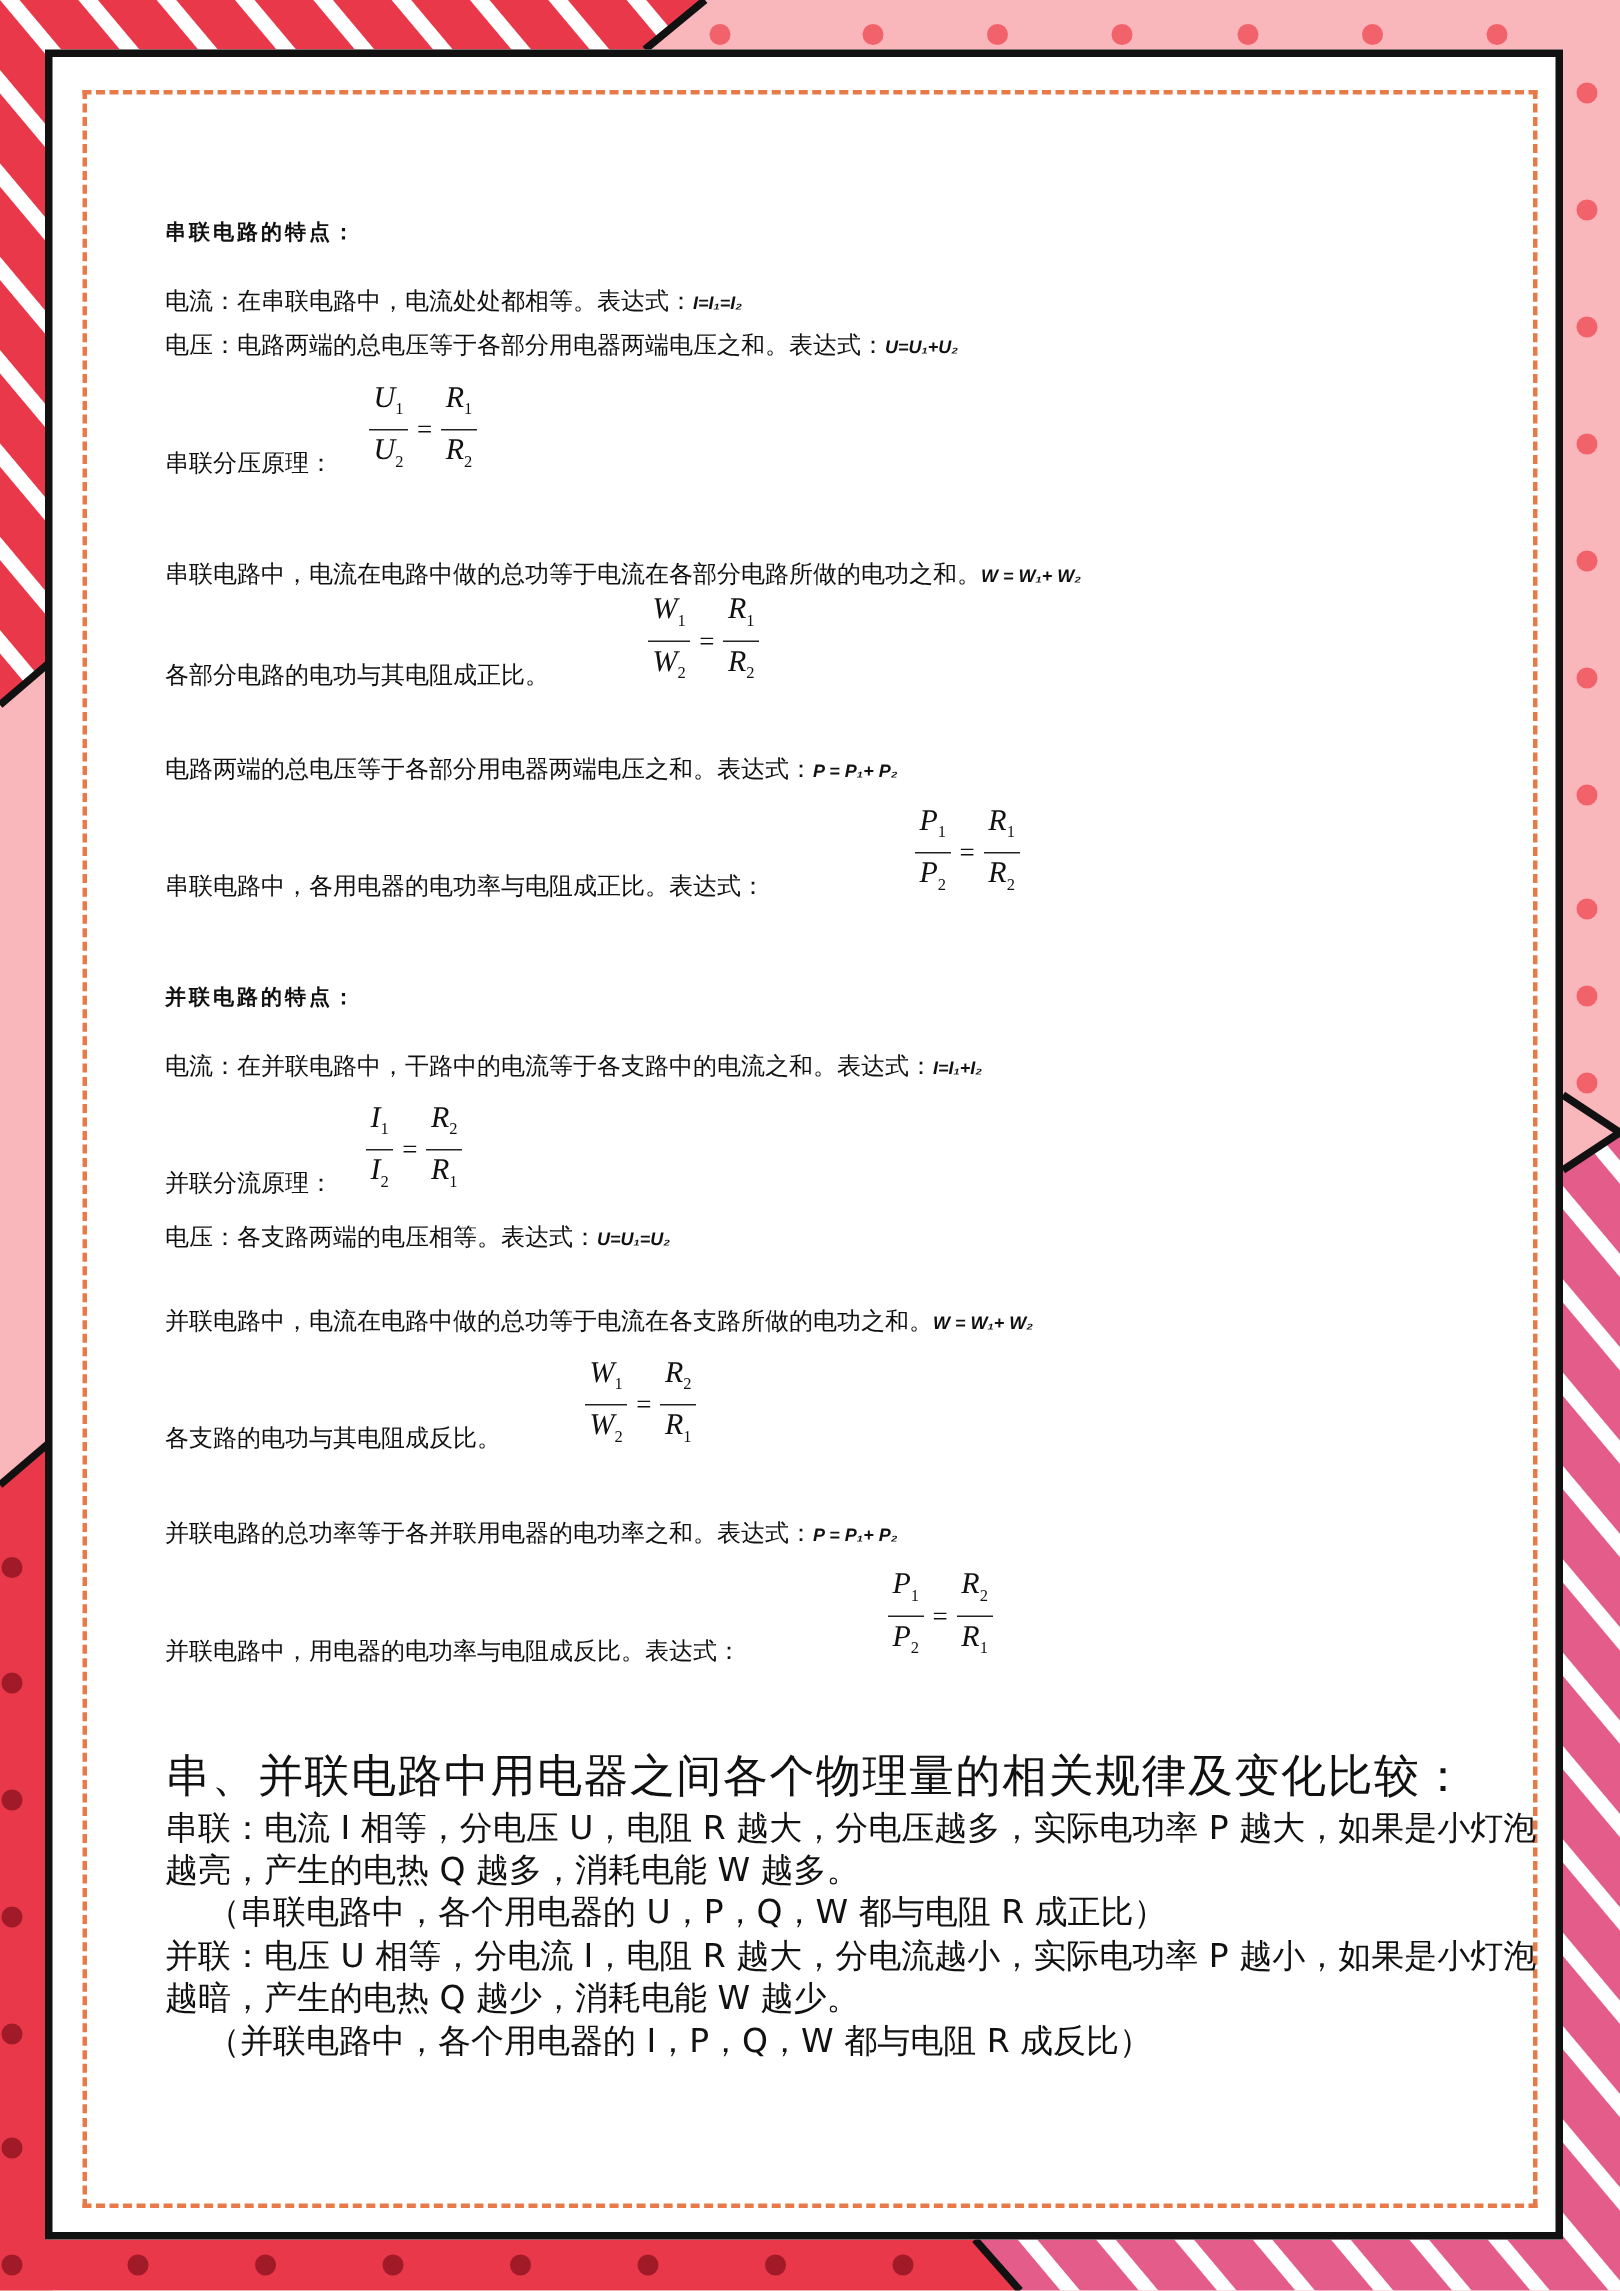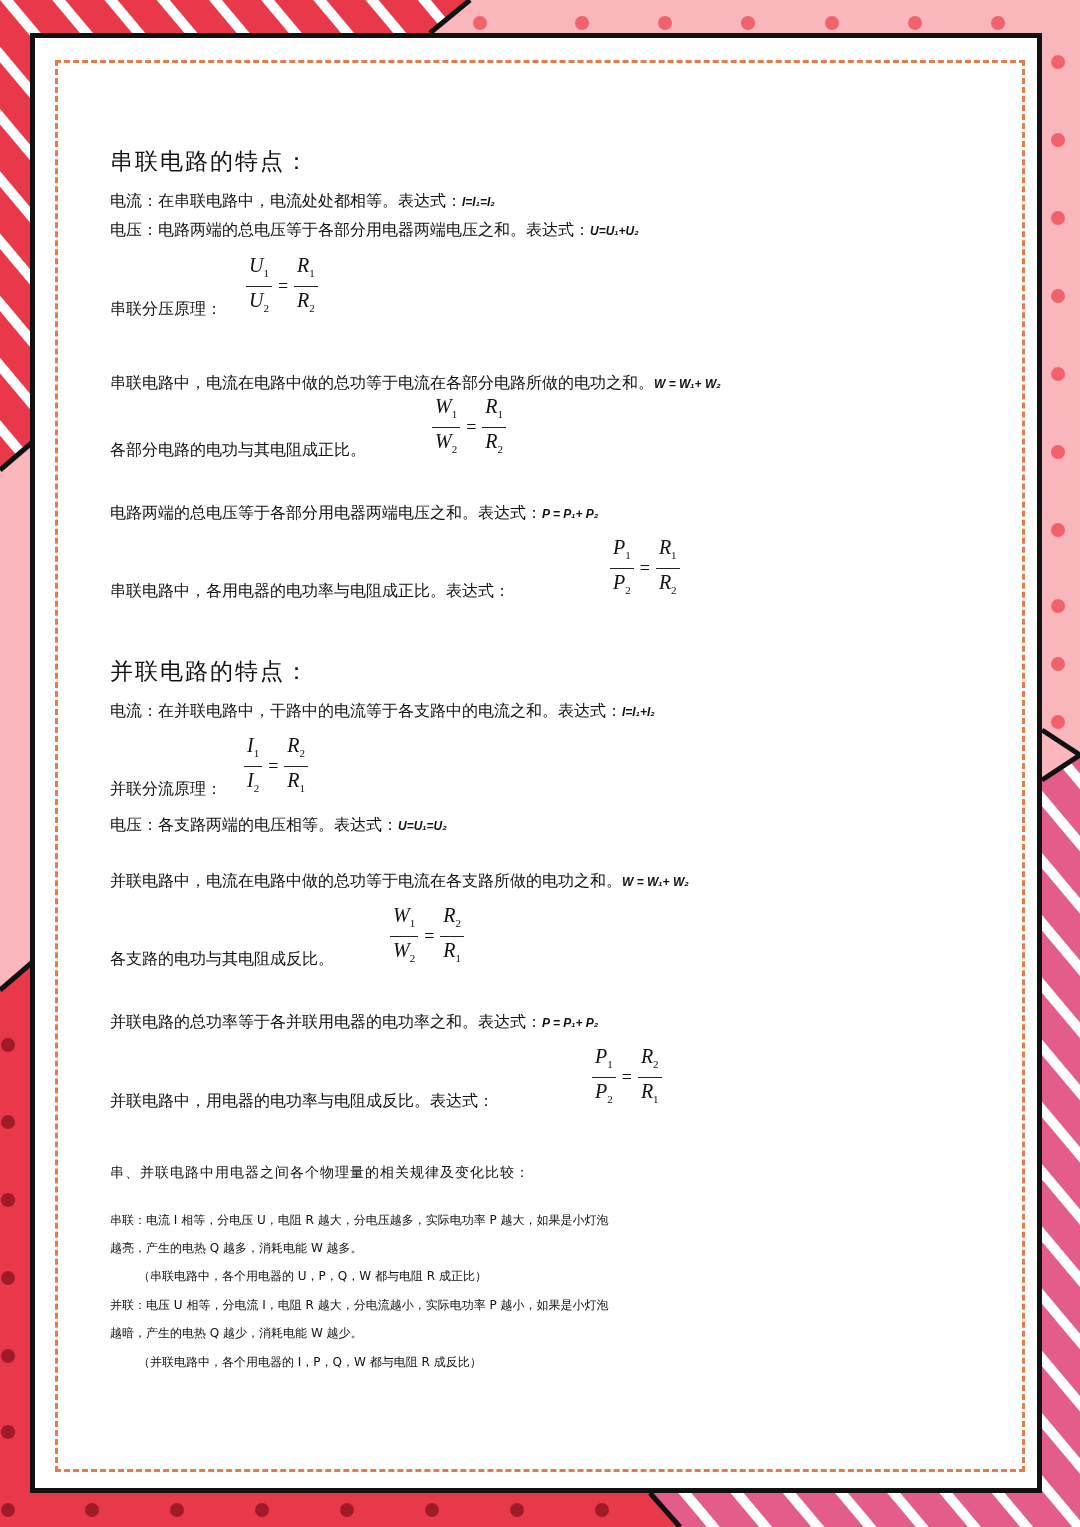--- a/index.html
+++ b/index.html
@@ -1,31 +1,31 @@
 <!DOCTYPE html>
 <html><head>
 <meta charset="utf-8">
 <style>
   html, body { margin:0; padding:0; }
   body { width:1080px; height:1527px; position:relative; overflow:hidden; background:#f9b6bb; font-family:"DejaVu Sans", "Liberation Sans", sans-serif; }
   .bg { position:absolute; inset:0; }
   .card { position:absolute; left:30px; top:33px; width:1012px; height:1460px; background:#fff; border:5px solid #111; box-sizing:border-box; }
   .dash { position:absolute; left:55px; top:60px; width:970px; height:1412px; box-sizing:border-box; border:3px dashed #e87a4a; }
   .content { position:absolute; left:110px; top:0; width:840px; color:#111; }
-  .h { position:absolute; font-family:"DejaVu Serif", serif; font-weight:normal; font-size:23px; letter-spacing:2px; white-space:nowrap; }
-  .h.big { font-family:Liberation Serif, serif; font-weight:normal; font-size:14px; letter-spacing:1px; }
+  .h { position:absolute; font-family:"DejaVu Serif", serif; font-weight:bold; font-size:14px; letter-spacing:2px; white-space:nowrap; }
+  .h.big { font-family:Liberation Serif, serif; font-weight:normal; font-size:30px; letter-spacing:1px; }
   .line { position:absolute; font-size:16px; white-space:nowrap; line-height:22px; }
   .expr { font-family:"Liberation Sans", sans-serif; font-weight:bold; font-style:italic; font-size:12px; }
   .frac-wrap { position:absolute; display:flex; align-items:center; font-family:"Liberation Serif", serif; font-style:italic; font-size:20px; }
   .frac { display:inline-flex; flex-direction:column; align-items:center; padding:0 2px; }
   .frac .num { border-bottom:1px solid #222; padding:0 3px 2px 3px; line-height:22px; }
   .frac .den { padding:2px 3px 0 3px; line-height:22px; }
   .frac sub { font-style:normal; font-size:11px; }
   .eq { font-style:normal; padding:0 4px; font-size:18px; }
-  .para { position:absolute; font-size:12px; line-height:28px; white-space:nowrap; }
+  .para { position:absolute; font-size:22px; line-height:28px; white-space:nowrap; }
 </style>
 </head>
 <body>
 
 <svg class="bg" width="1080" height="1527" viewBox="0 0 1080 1527">
   <defs>
     <pattern id="stripesRed" width="40" height="40" patternUnits="userSpaceOnUse" patternTransform="rotate(-40)">
       <rect width="40" height="40" fill="#e8384a"></rect>
       <rect width="10" height="40" fill="#ffffff"></rect>
     </pattern>

